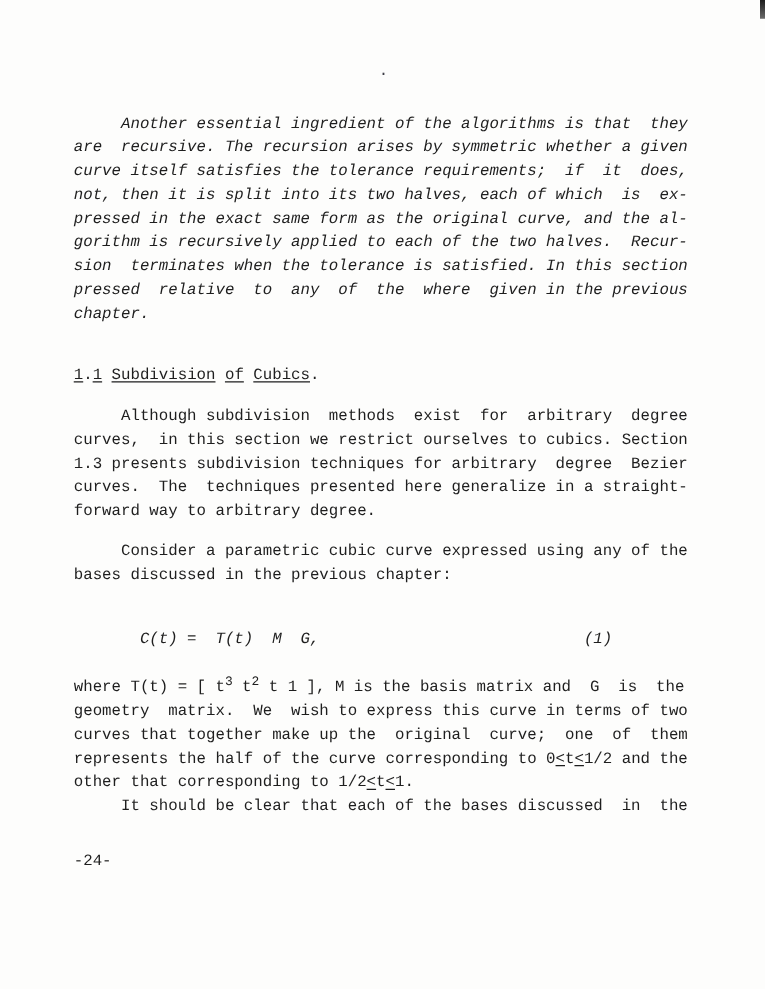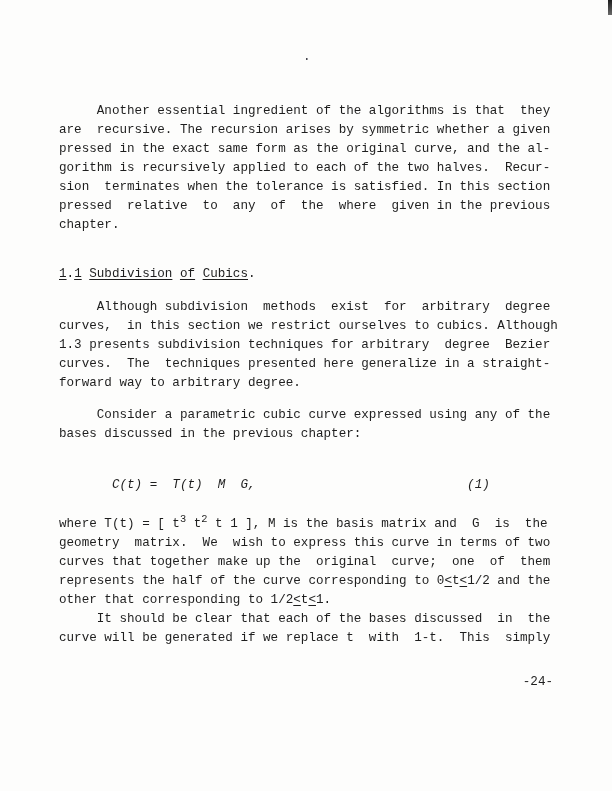--- a/index.html
+++ b/index.html
@@ -36,63 +36,64 @@
     height: 19px;
   }
   .u { text-decoration: underline; text-underline-offset: 2px; }
   .sup {
     font-size: 0.82em;
     position: relative;
     top: -0.45em;
   }
   .page-number {
     margin-top: 25px;
-    text-align: right;
+    text-align: left;
     white-space: pre;
   }
 </style>
 </head>
 <body>
 
 <div class="page">
   <div class="corner-mark"></div>
   <span class="speck">.</span>
   <div class="content">
     <main id="text-column">
-        <div style="margin-top: 12px;">
+        <div style="margin-top: 0px; font-style: italic;">
           <div class="line">     Another essential ingredient of the algorithms is that  they</div>
           <div class="line">are  recursive. The recursion arises by symmetric whether a given</div>
+          <div class="line">curve itself satisfies the tolerance requirements;  if  it  does,</div>
+          <div class="line">not, then it is split into its two halves, each of which  is  ex-</div>
           <div class="line">pressed in the exact same form as the original curve, and the al-</div>
           <div class="line">gorithm is recursively applied to each of the two halves.  Recur-</div>
           <div class="line">sion  terminates when the tolerance is satisfied. In this section</div>
           <div class="line">pressed  relative  to  any  of  the  where  given in the previous</div>
           <div class="line">chapter.</div>
         </div>
         <div style="margin-top: 30px;">
           <div class="line"><span class="u">1</span><span>.</span><span class="u">1</span><span> </span><span class="u">Subdivision</span><span> </span><span class="u">of</span><span> </span><span class="u">Cubics</span><span>.</span></div>
         </div>
         <div style="margin-top: 14px;">
           <div class="line">     Although subdivision  methods  exist  for  arbitrary  degree</div>
-          <div class="line">curves,  in this section we restrict ourselves to cubics. Although</div>
+          <div class="line">curves,  in this section we restrict ourselves to cubics. Section</div>
           <div class="line">1.3 presents subdivision techniques for arbitrary  degree  Bezier</div>
           <div class="line">curves.  The  techniques presented here generalize in a straight-</div>
           <div class="line">forward way to arbitrary degree.</div>
         </div>
         <div style="margin-top: 13px;">
           <div class="line">     Consider a parametric cubic curve expressed using any of the</div>
           <div class="line">bases discussed in the previous chapter:</div>
         </div>
         <div style="margin-top: 32px; font-style: italic;">
           <div class="line">       C(t) =  T(t)  M  G,                            (1)</div>
         </div>
         <div style="margin-top: 20px;">
           <div class="line"><span>where T(t) = [ t</span><span class="sup">3</span><span> t</span><span class="sup">2</span><span> t 1 ], M is the basis matrix and  G  is  the</span></div>
           <div class="line">geometry  matrix.  We  wish to express this curve in terms of two</div>
           <div class="line">curves that together make up the  original  curve;  one  of  them</div>
           <div class="line"><span>represents the half of the curve corresponding to 0</span><span class="u">&lt;</span><span>t</span><span class="u">&lt;</span><span>1/2 and the</span></div>
           <div class="line"><span>other that corresponding to 1/2</span><span class="u">&lt;</span><span>t</span><span class="u">&lt;</span><span>1.</span></div>
           <div class="line">     It should be clear that each of the bases discussed  in  the</div>
-          <div class="line">curve will be generated if we replace t  with  1-t.  This  simply</div>
         </div>
       </main>
     <div class="page-number">-24-</div>
   </div>
 </div>
 
 </body></html>

